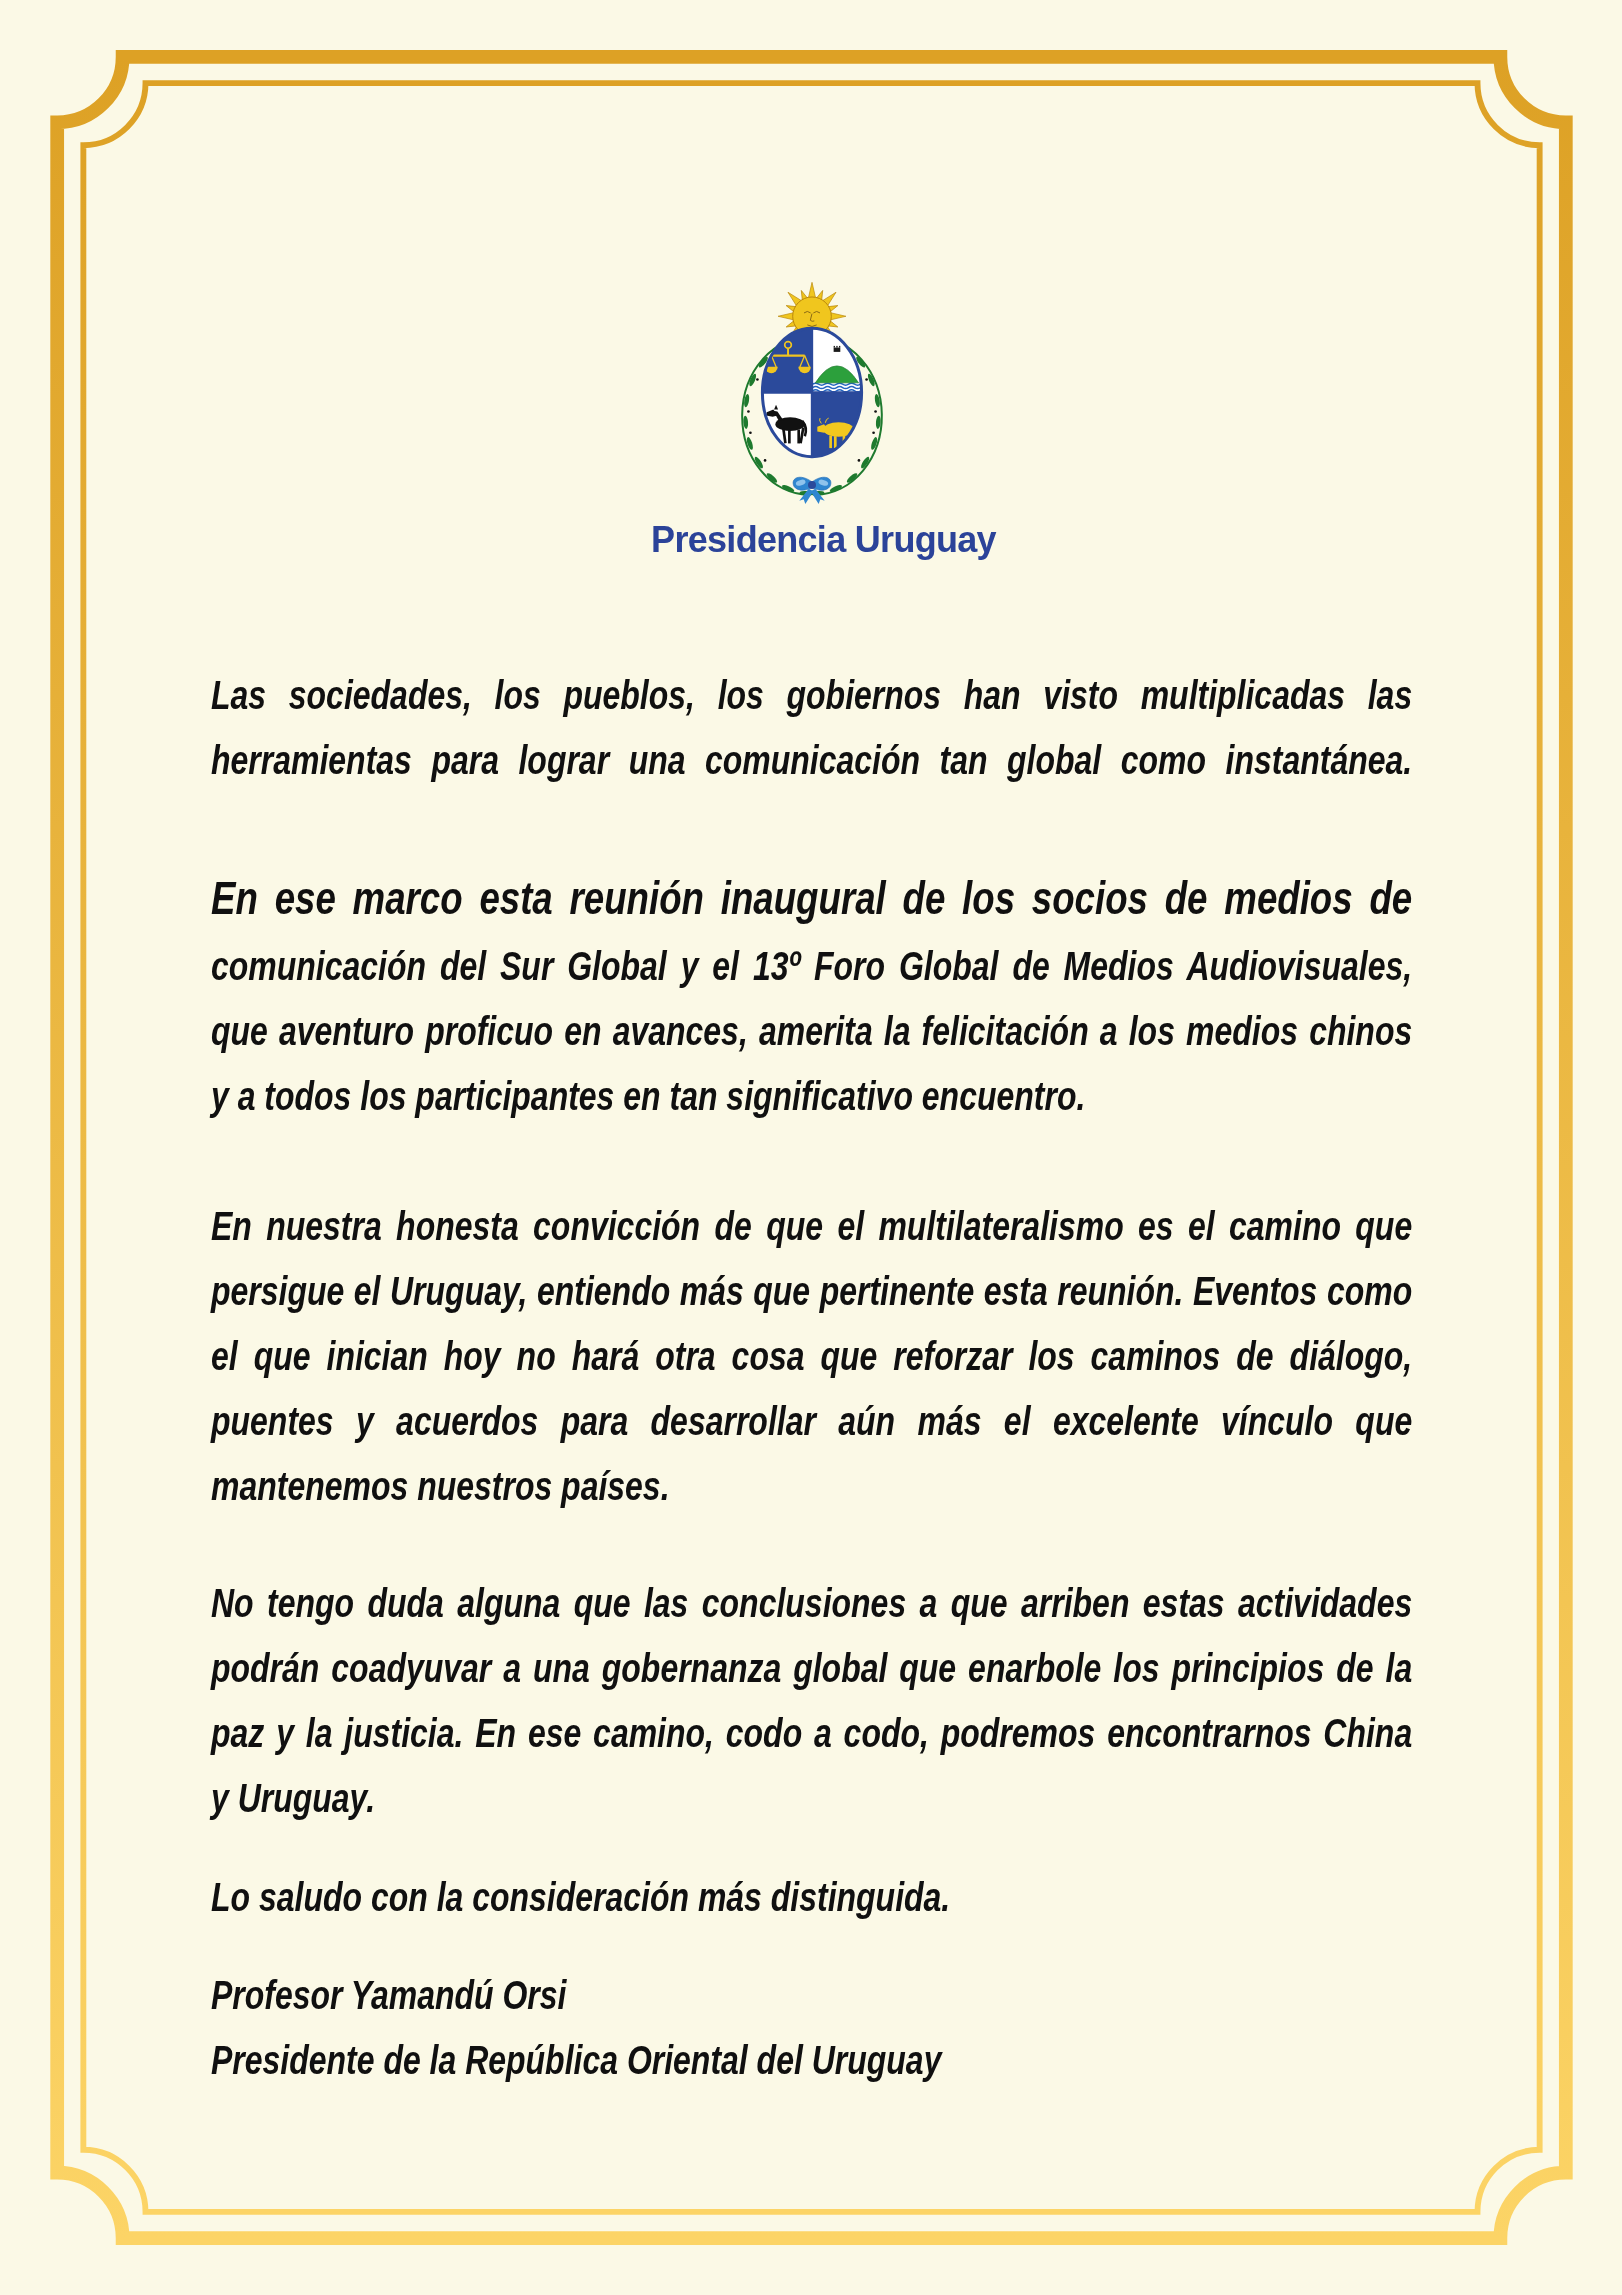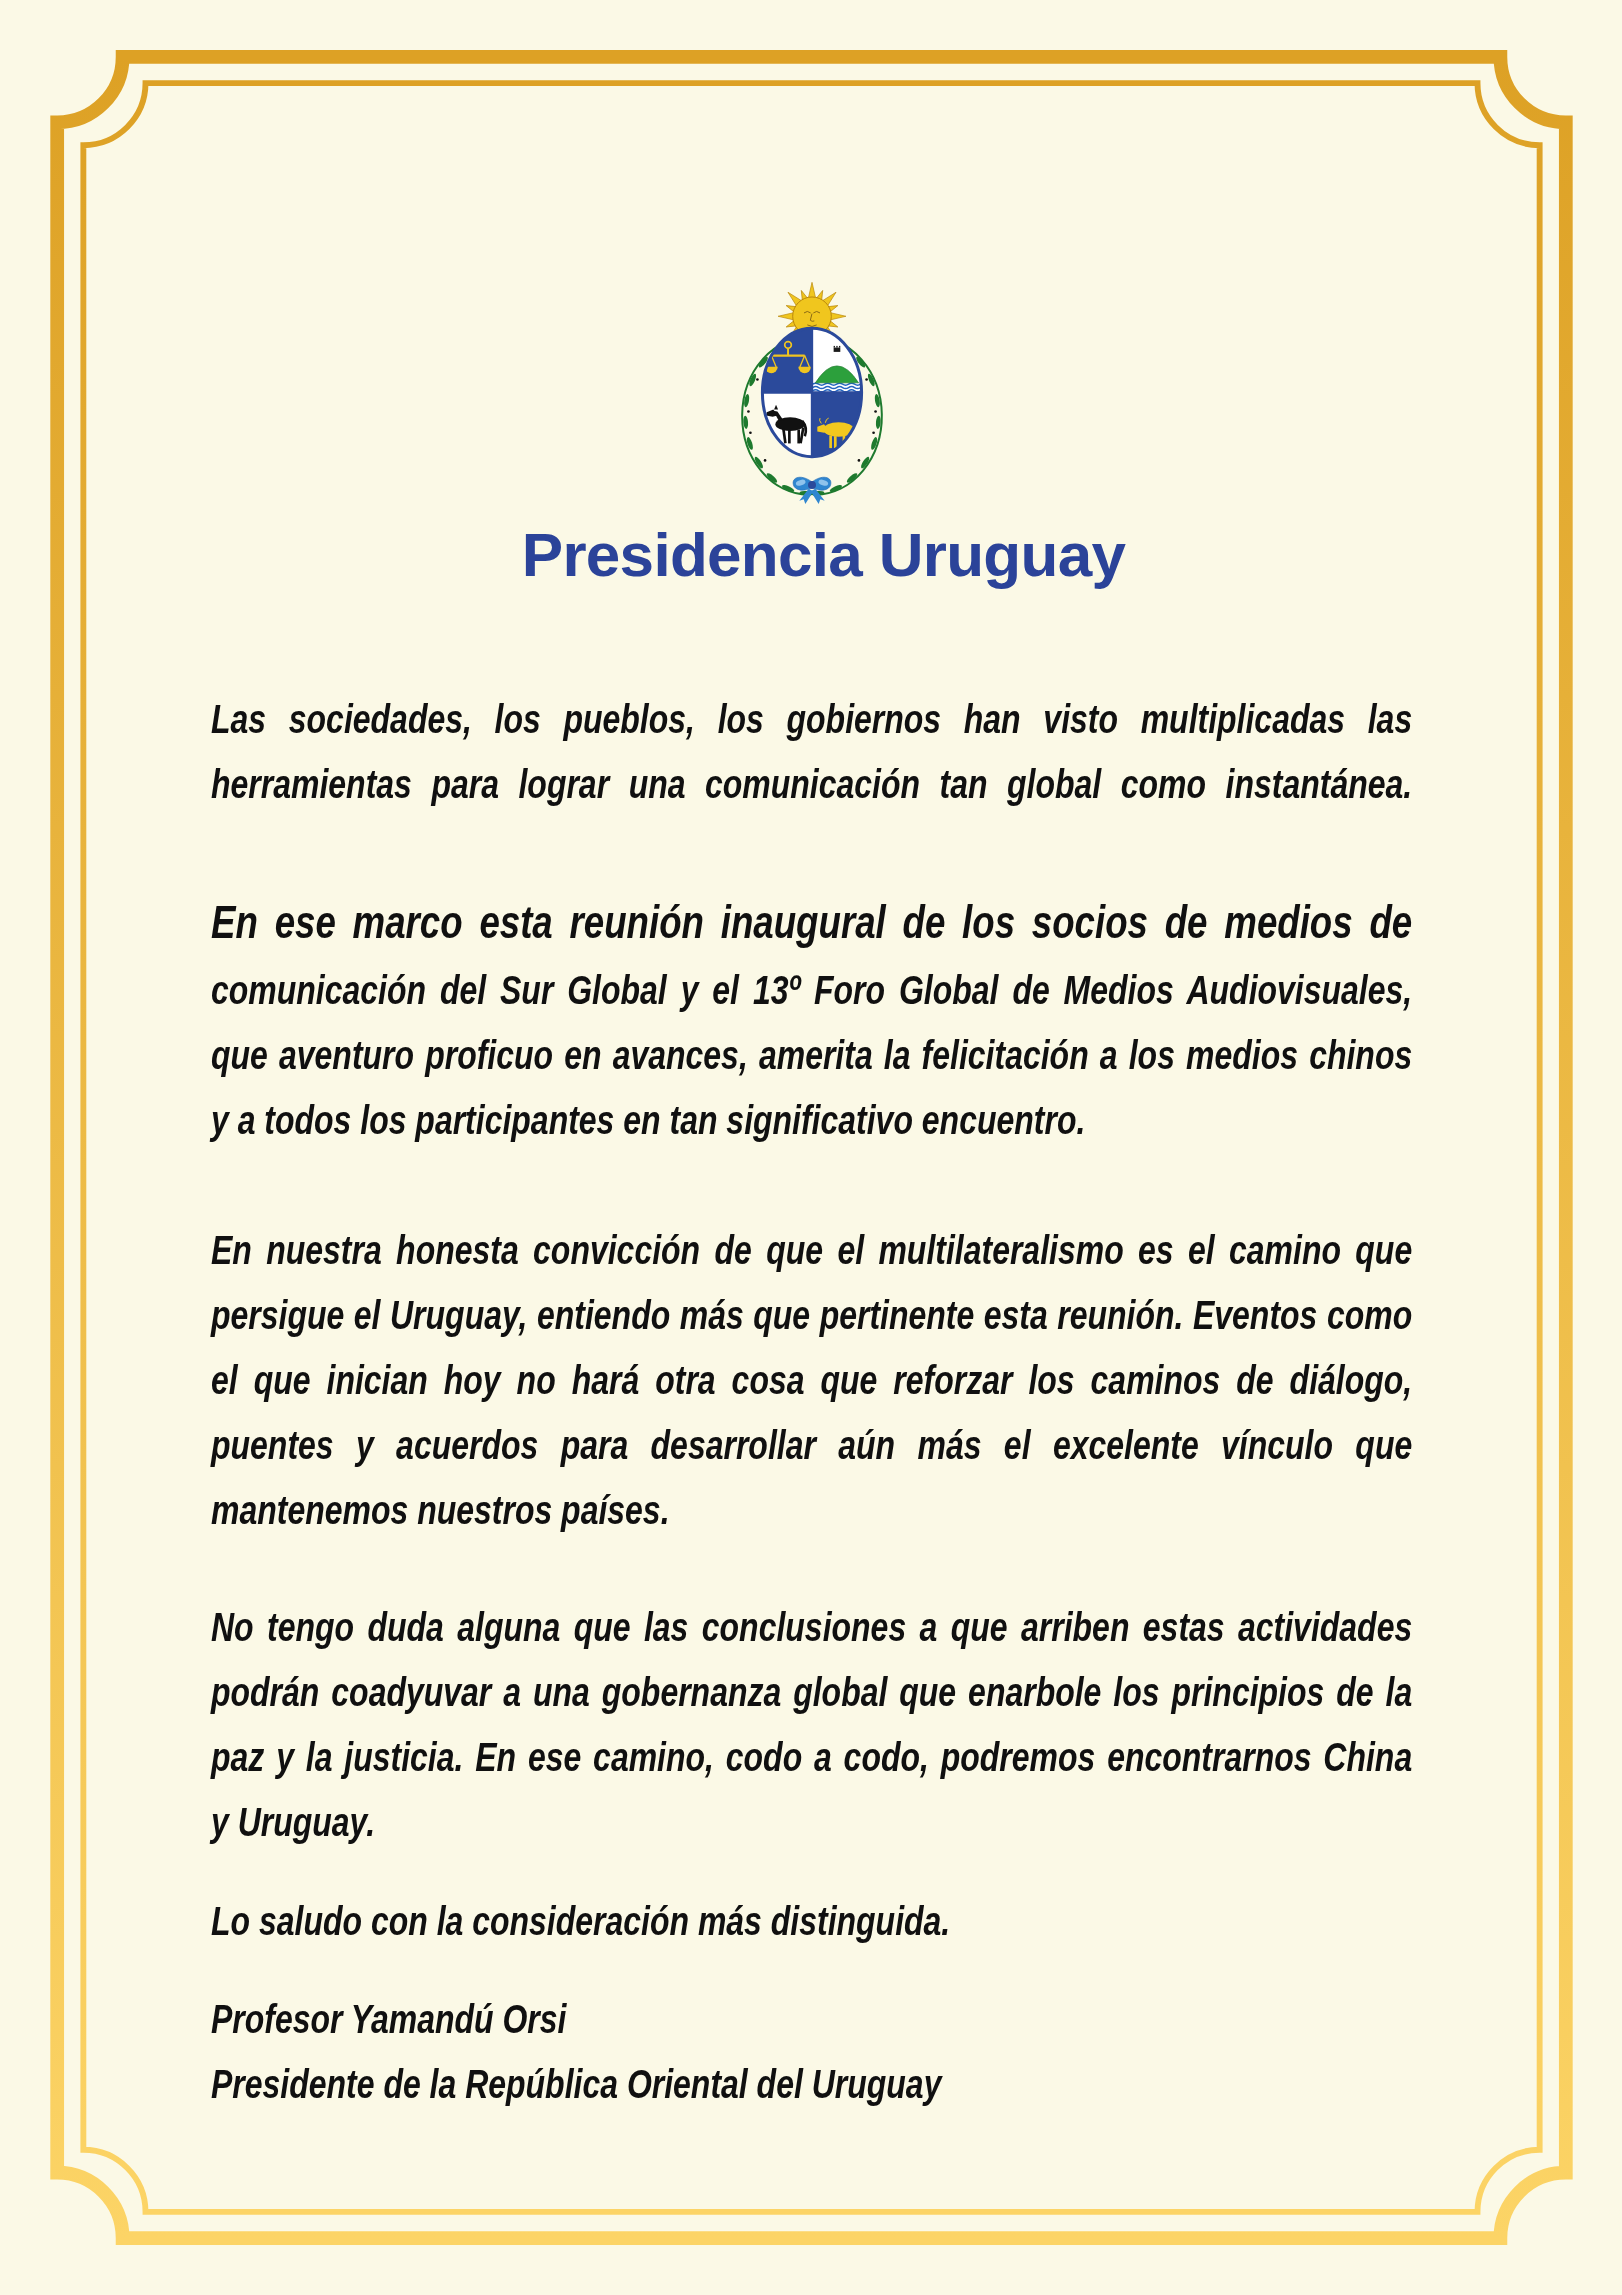--- a/index.html
+++ b/index.html
@@ -9,25 +9,25 @@
     font-family:"Liberation Sans", sans-serif;
   }
   .frame-svg{position:absolute;left:0;top:0;width:1623px;height:2295px;}
   .logo-block{
     position:absolute;top:279px;left:0;width:1623px;
     display:flex;flex-direction:column;align-items:center;
   }
   .crest{width:160px;height:233px;}
   .wordmark{
     margin-top:6.5px;
-    font-size:62px;font-weight:bold;letter-spacing:-0.7px;
+    font-size:36px;font-weight:bold;letter-spacing:-0.7px;
     color:#2B4399;
     margin-left:24px;
   }
-  .textcol{position:absolute;left:211px;top:687px;width:1201px;}
+  .textcol{position:absolute;left:211px;top:663px;width:1201px;}
   .condense{
     width:1540px;
     transform:scaleX(0.78);transform-origin:0 0;
     font-weight:bold;font-style:italic;
     color:#101010;
     font-size:41px;line-height:65px;
   }
   .line{white-space:normal;}
   .jl{text-align:justify;text-align-last:justify;word-spacing:-0.7px;}
   .ll{text-align:left;}

